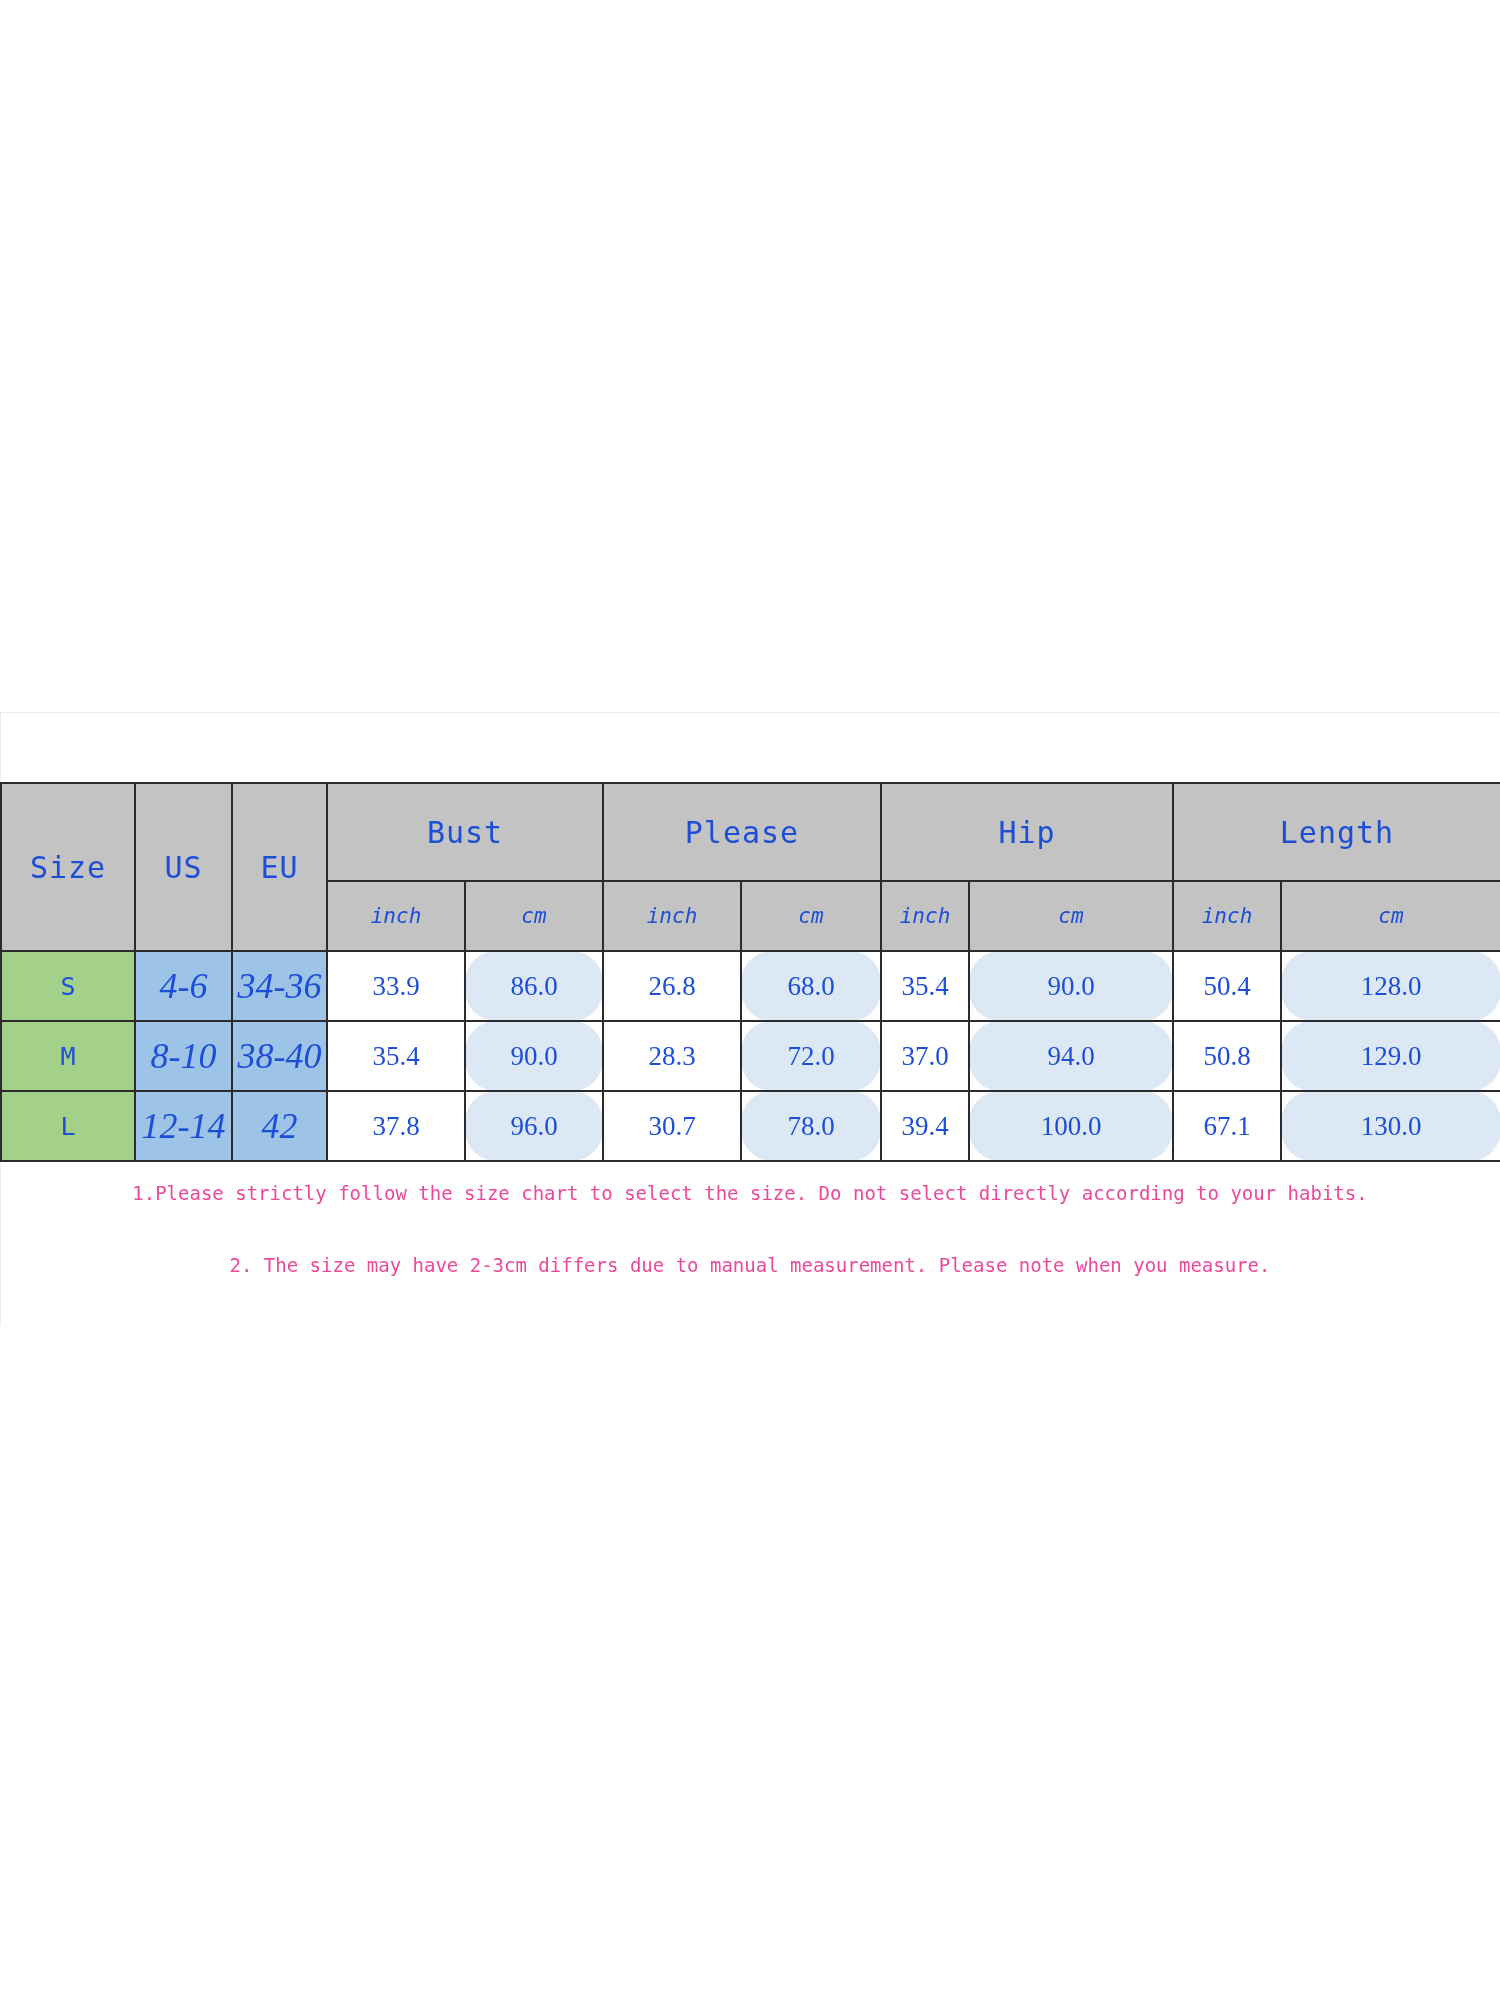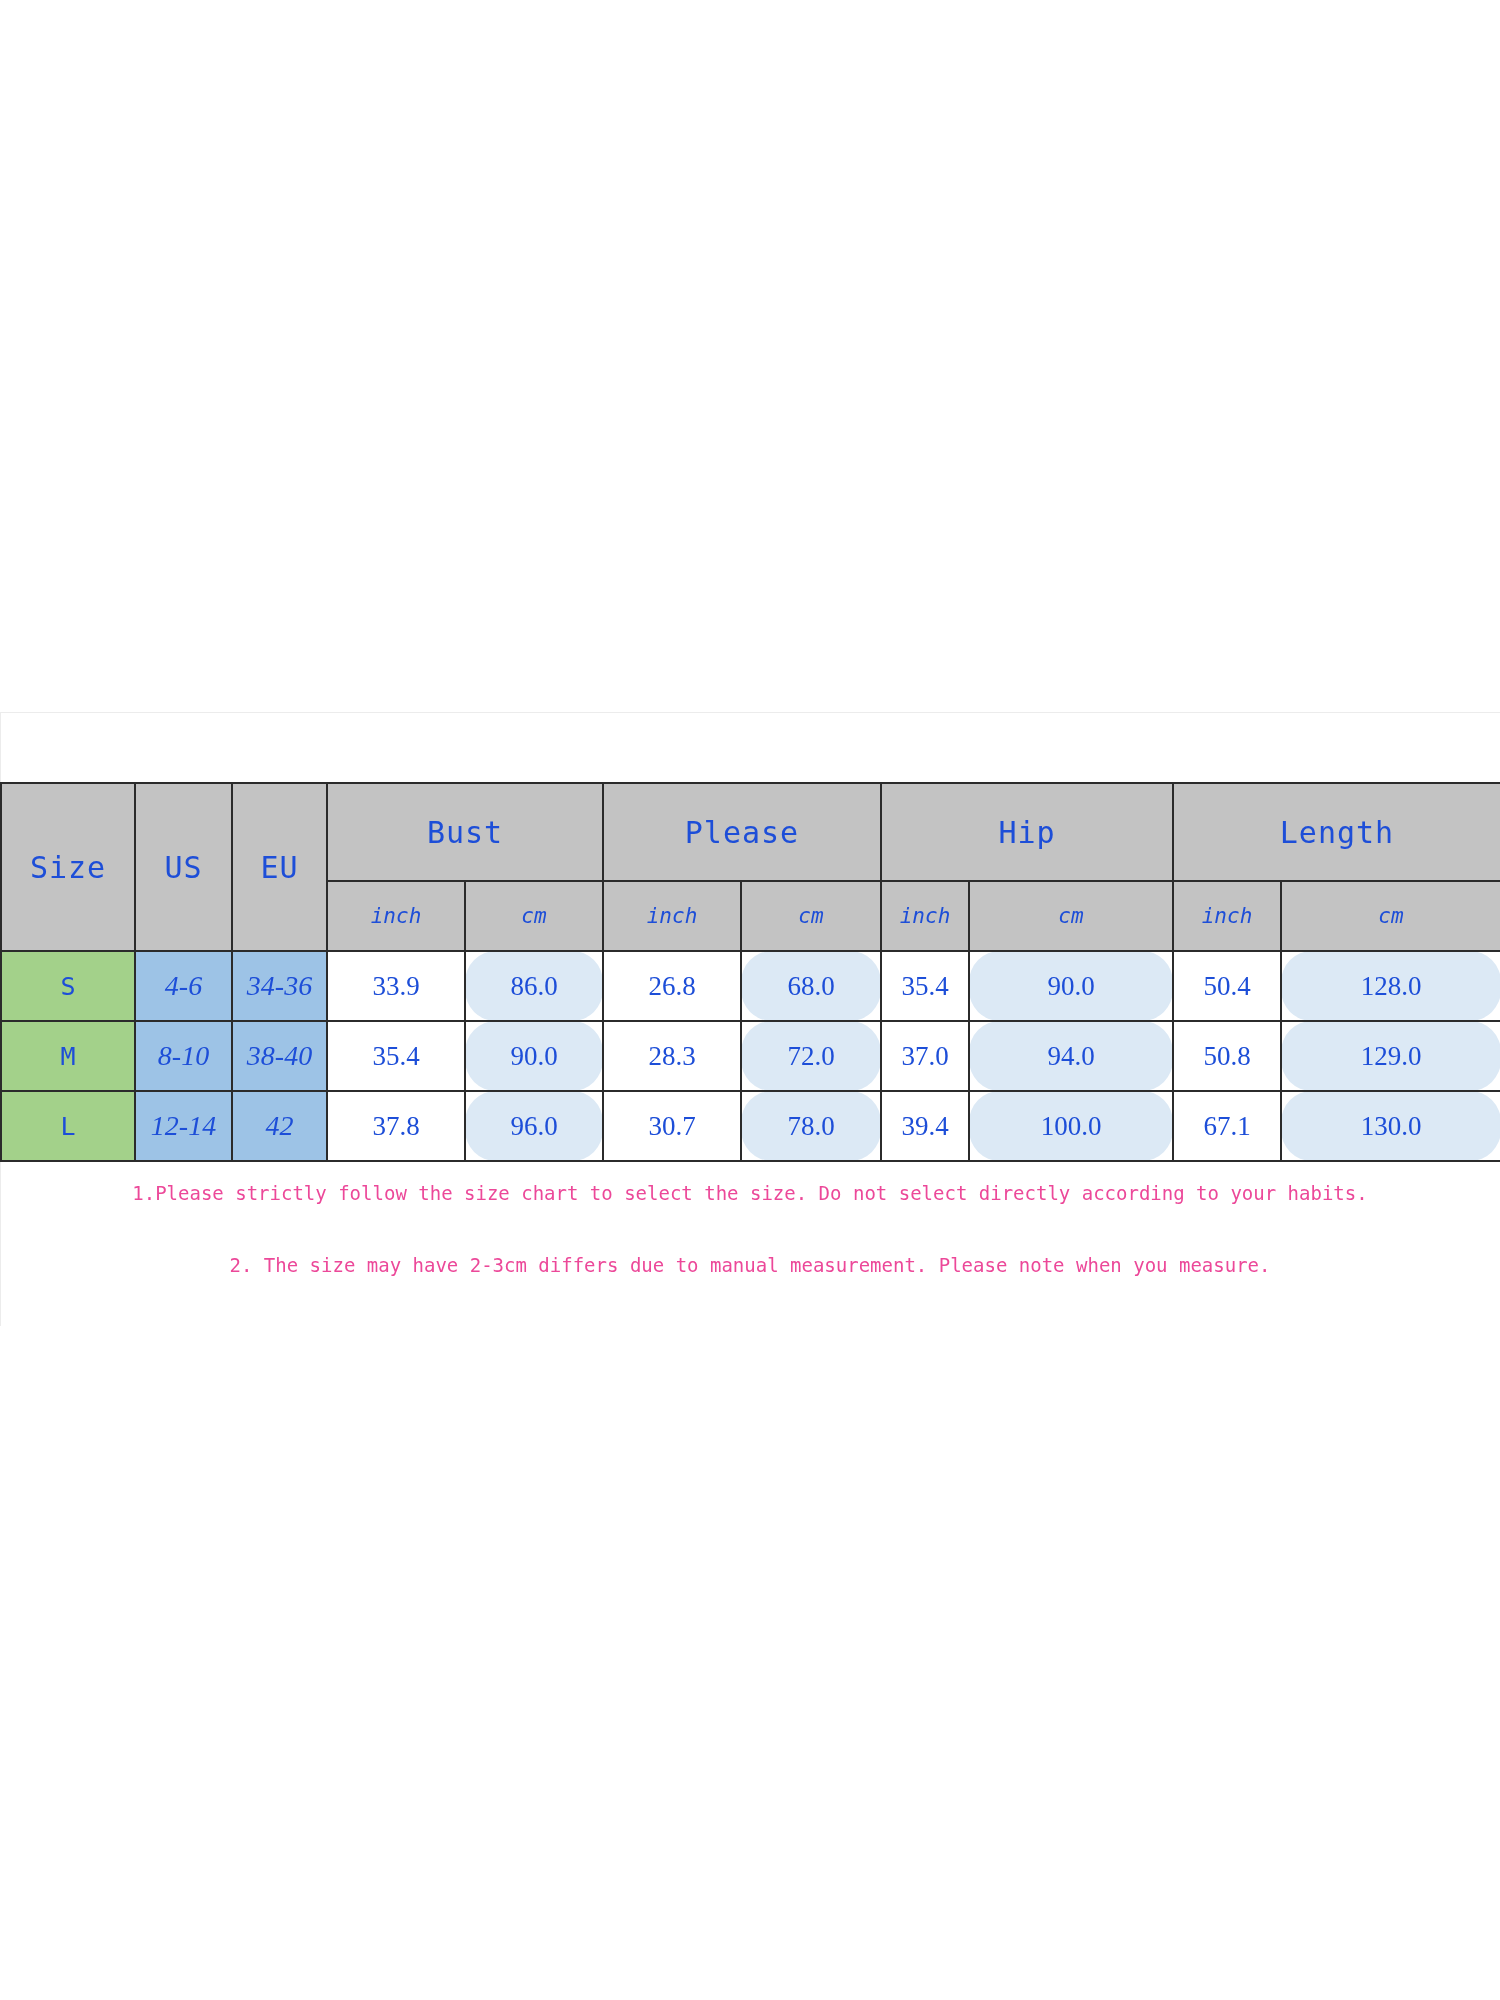--- a/index.html
+++ b/index.html
@@ -86,21 +86,21 @@
   }
   .c-size {
     background: #a3d18a;
     font-family: "DejaVu Sans Mono", "Liberation Mono", monospace;
     font-size: 25px;
   }
   .c-usa {
     background: #9dc3e6;
     font-style: italic;
     font-weight: bold;
-    font-size: 28px;
+    font-size: 36px;
   }
   .c-inch {
     background: #ffffff;
   }
   .c-cm {
     background: #dce9f5;
     border-radius: 31px;
   }
 
   

